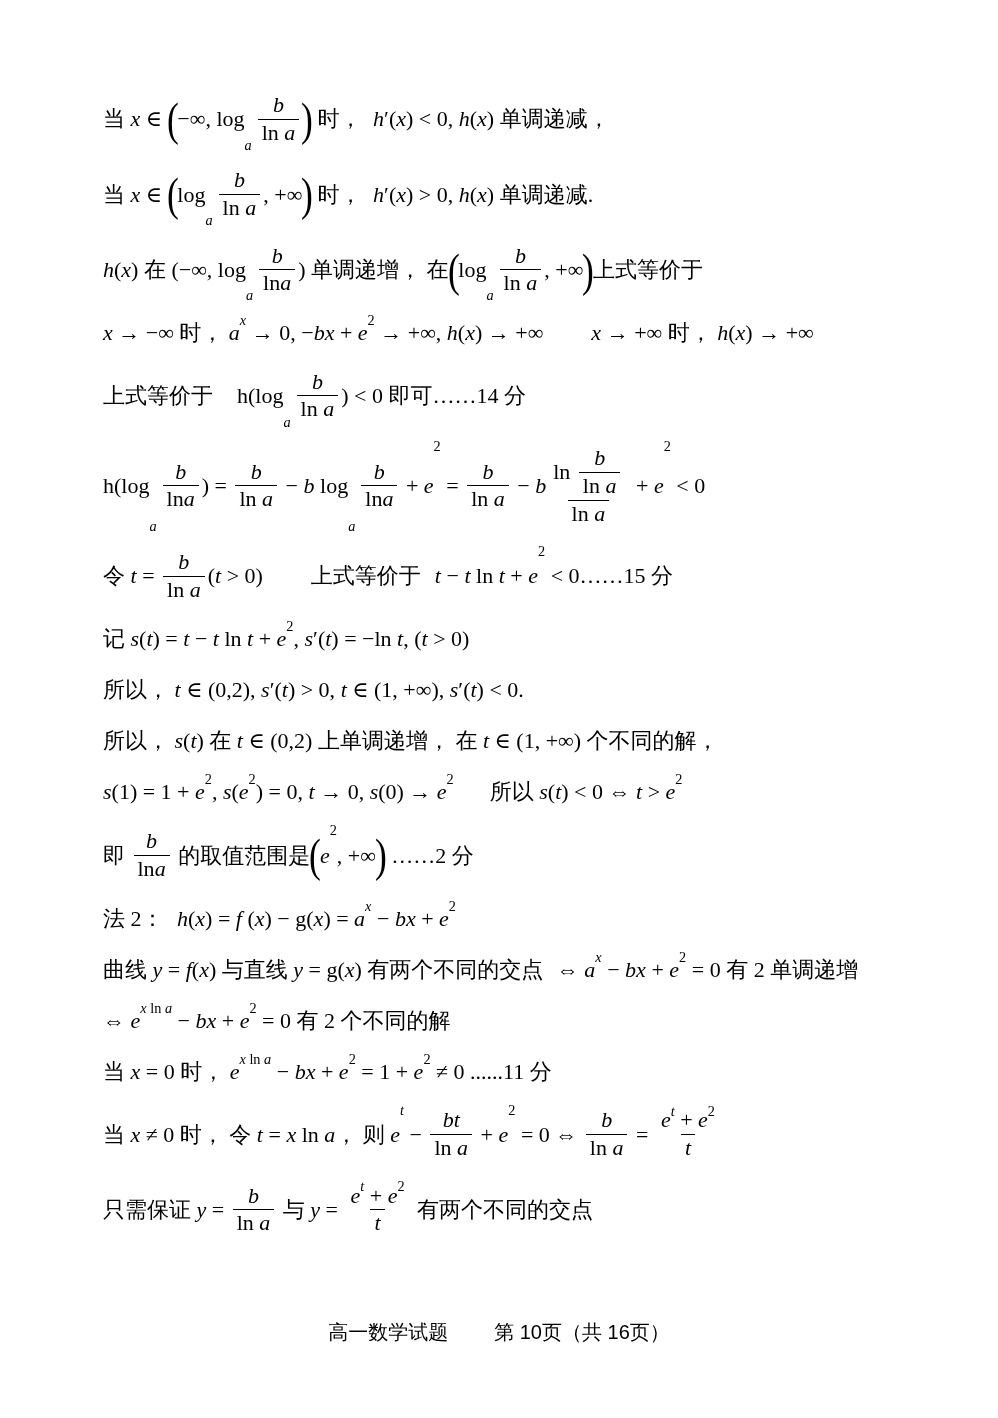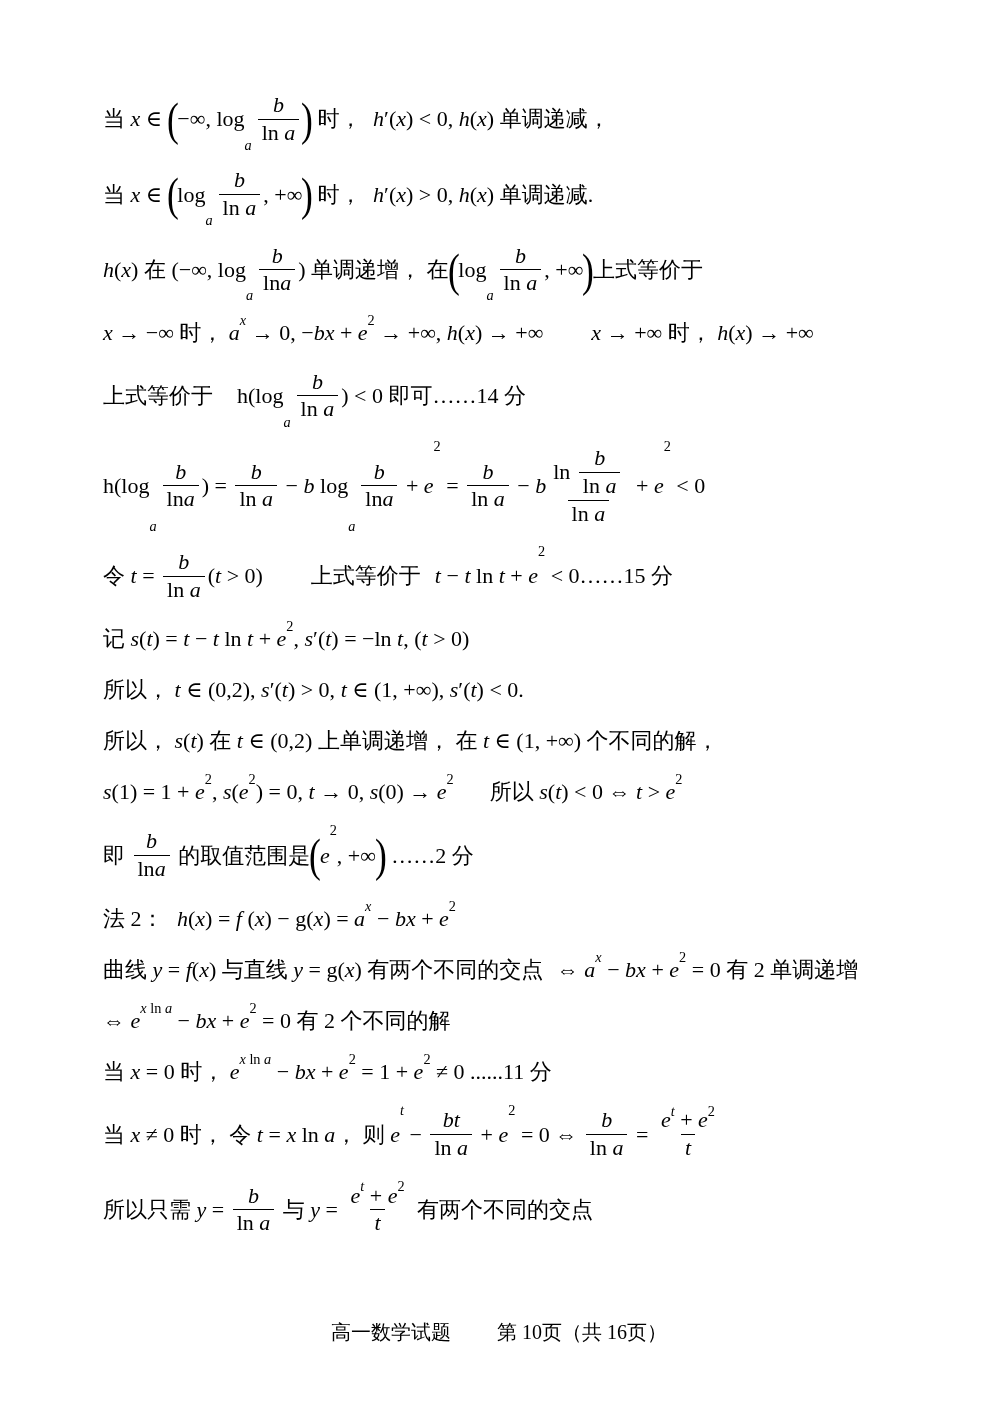--- a/index.html
+++ b/index.html
@@ -57,21 +57,21 @@
   }
   .hsp { display:inline-block; flex:none; }
   .footer {
     position:absolute;
     left:0; right:0;
     bottom:72px;
     display:flex;
     justify-content:center;
     gap:46px;
     font-size:20px;
-    font-family:Liberation Serif, serif;
+    font-family:Liberation Sans, sans-serif;
   }
 </style>
 </head>
 <body>
 
 <main class="page">
   <div class="content" id="content">
       <div class="line">
         <span class="cn">当 </span>
         <span class="it">x</span>
@@ -466,21 +466,21 @@
           <span class="num"><span class="it">b</span></span>
           <span class="den"><span class="up">ln </span><span class="it">a</span></span>
         </span>
         <span class="up"> = </span>
         <span class="frac">
           <span class="num"><span class="it">e</span><span class="sup"><span class="it">t</span></span><span class="up"> + </span><span class="it">e</span><span class="sup"><span class="up">2</span></span></span>
           <span class="den"><span class="it">t</span></span>
         </span>
       </div>
       <div class="line">
-        <span class="cn">所以只需 </span>
+        <span class="cn">只需保证 </span>
         <span class="it">y</span>
         <span class="up"> = </span>
         <span class="frac">
           <span class="num"><span class="it">b</span></span>
           <span class="den"><span class="up">ln </span><span class="it">a</span></span>
         </span>
         <span class="cn"> 与 </span>
         <span class="it">y</span>
         <span class="up"> = </span>
         <span class="frac">

